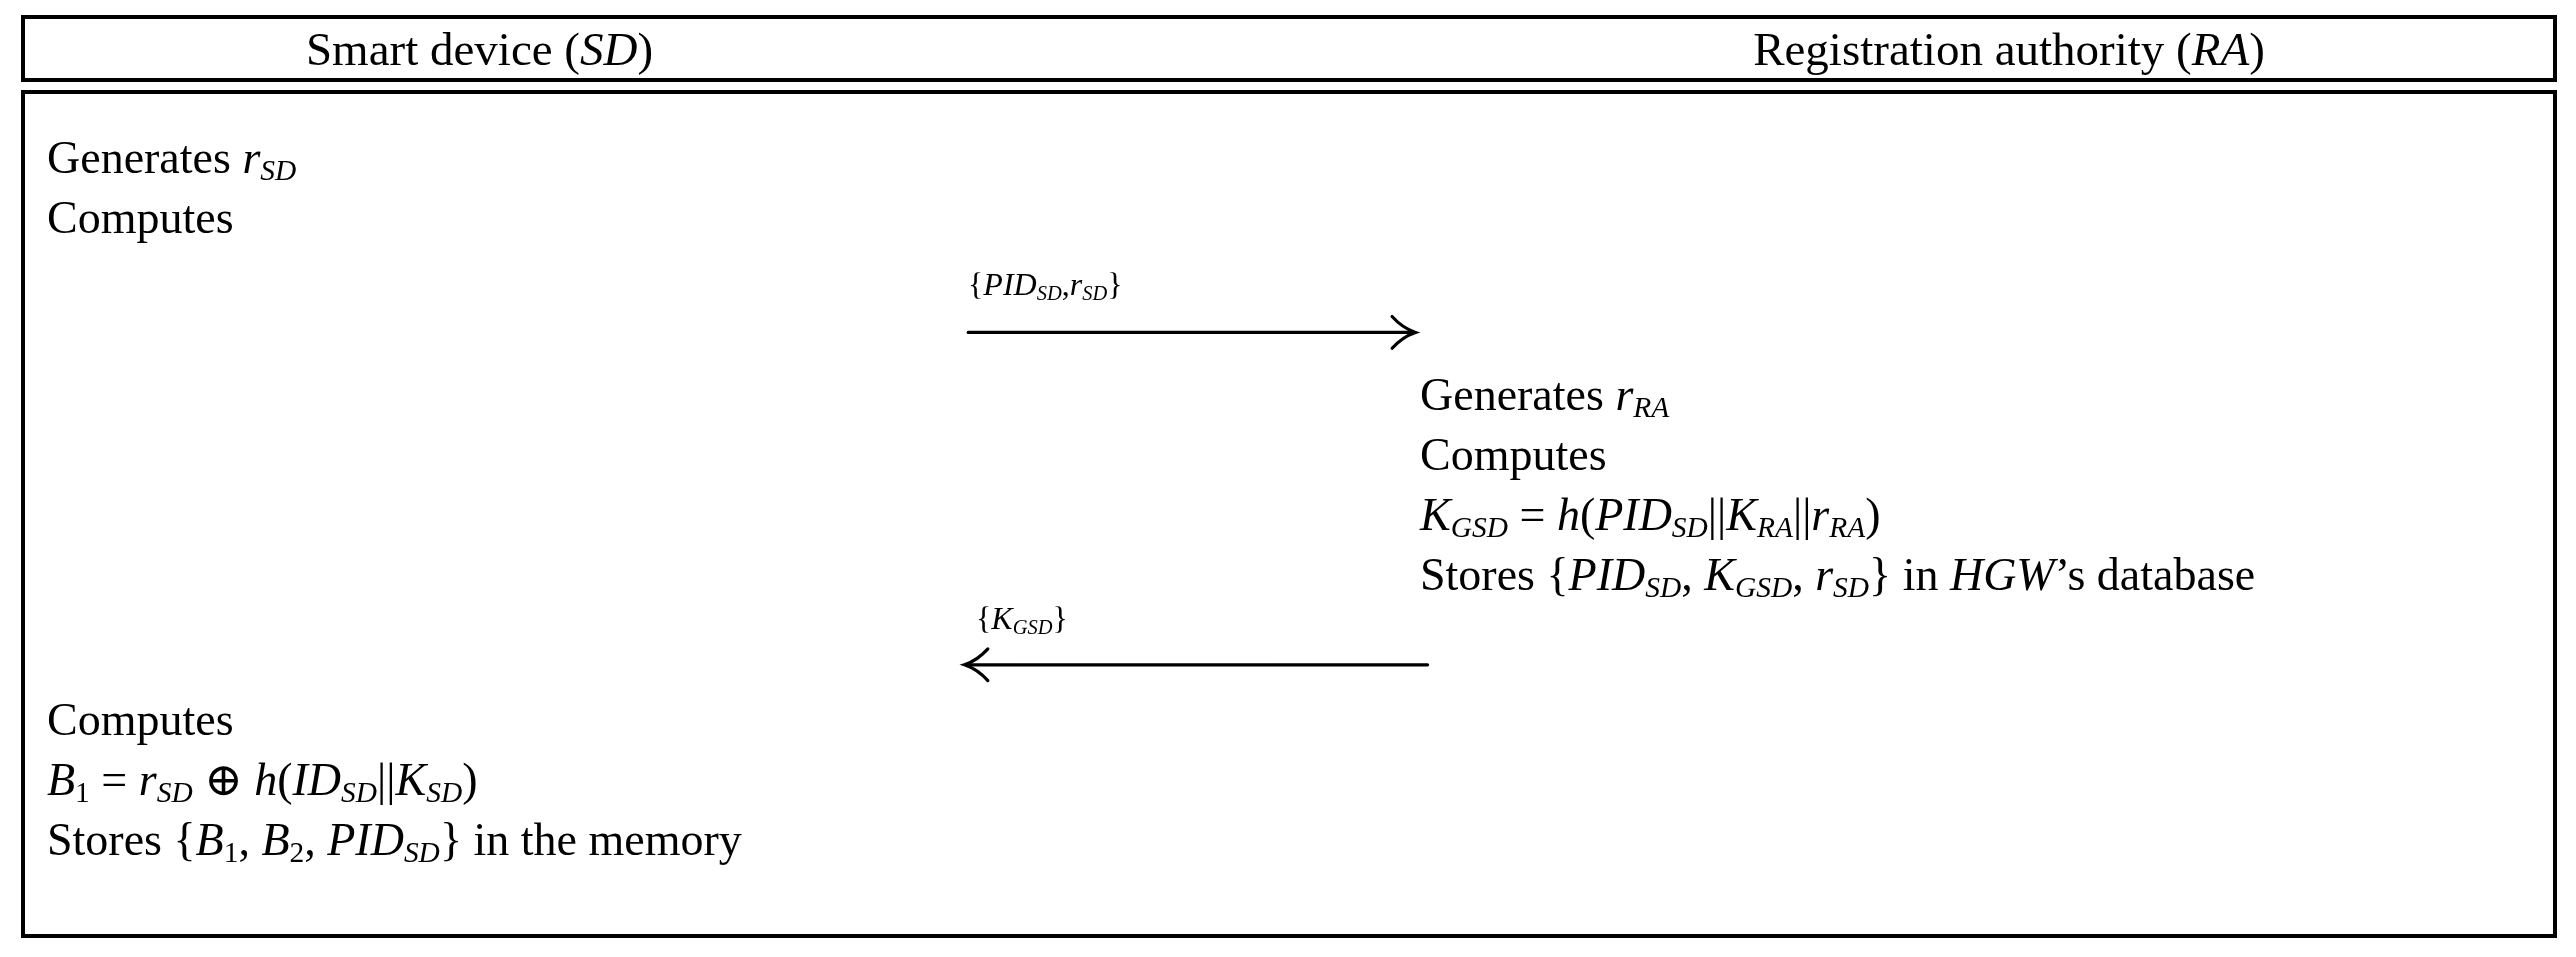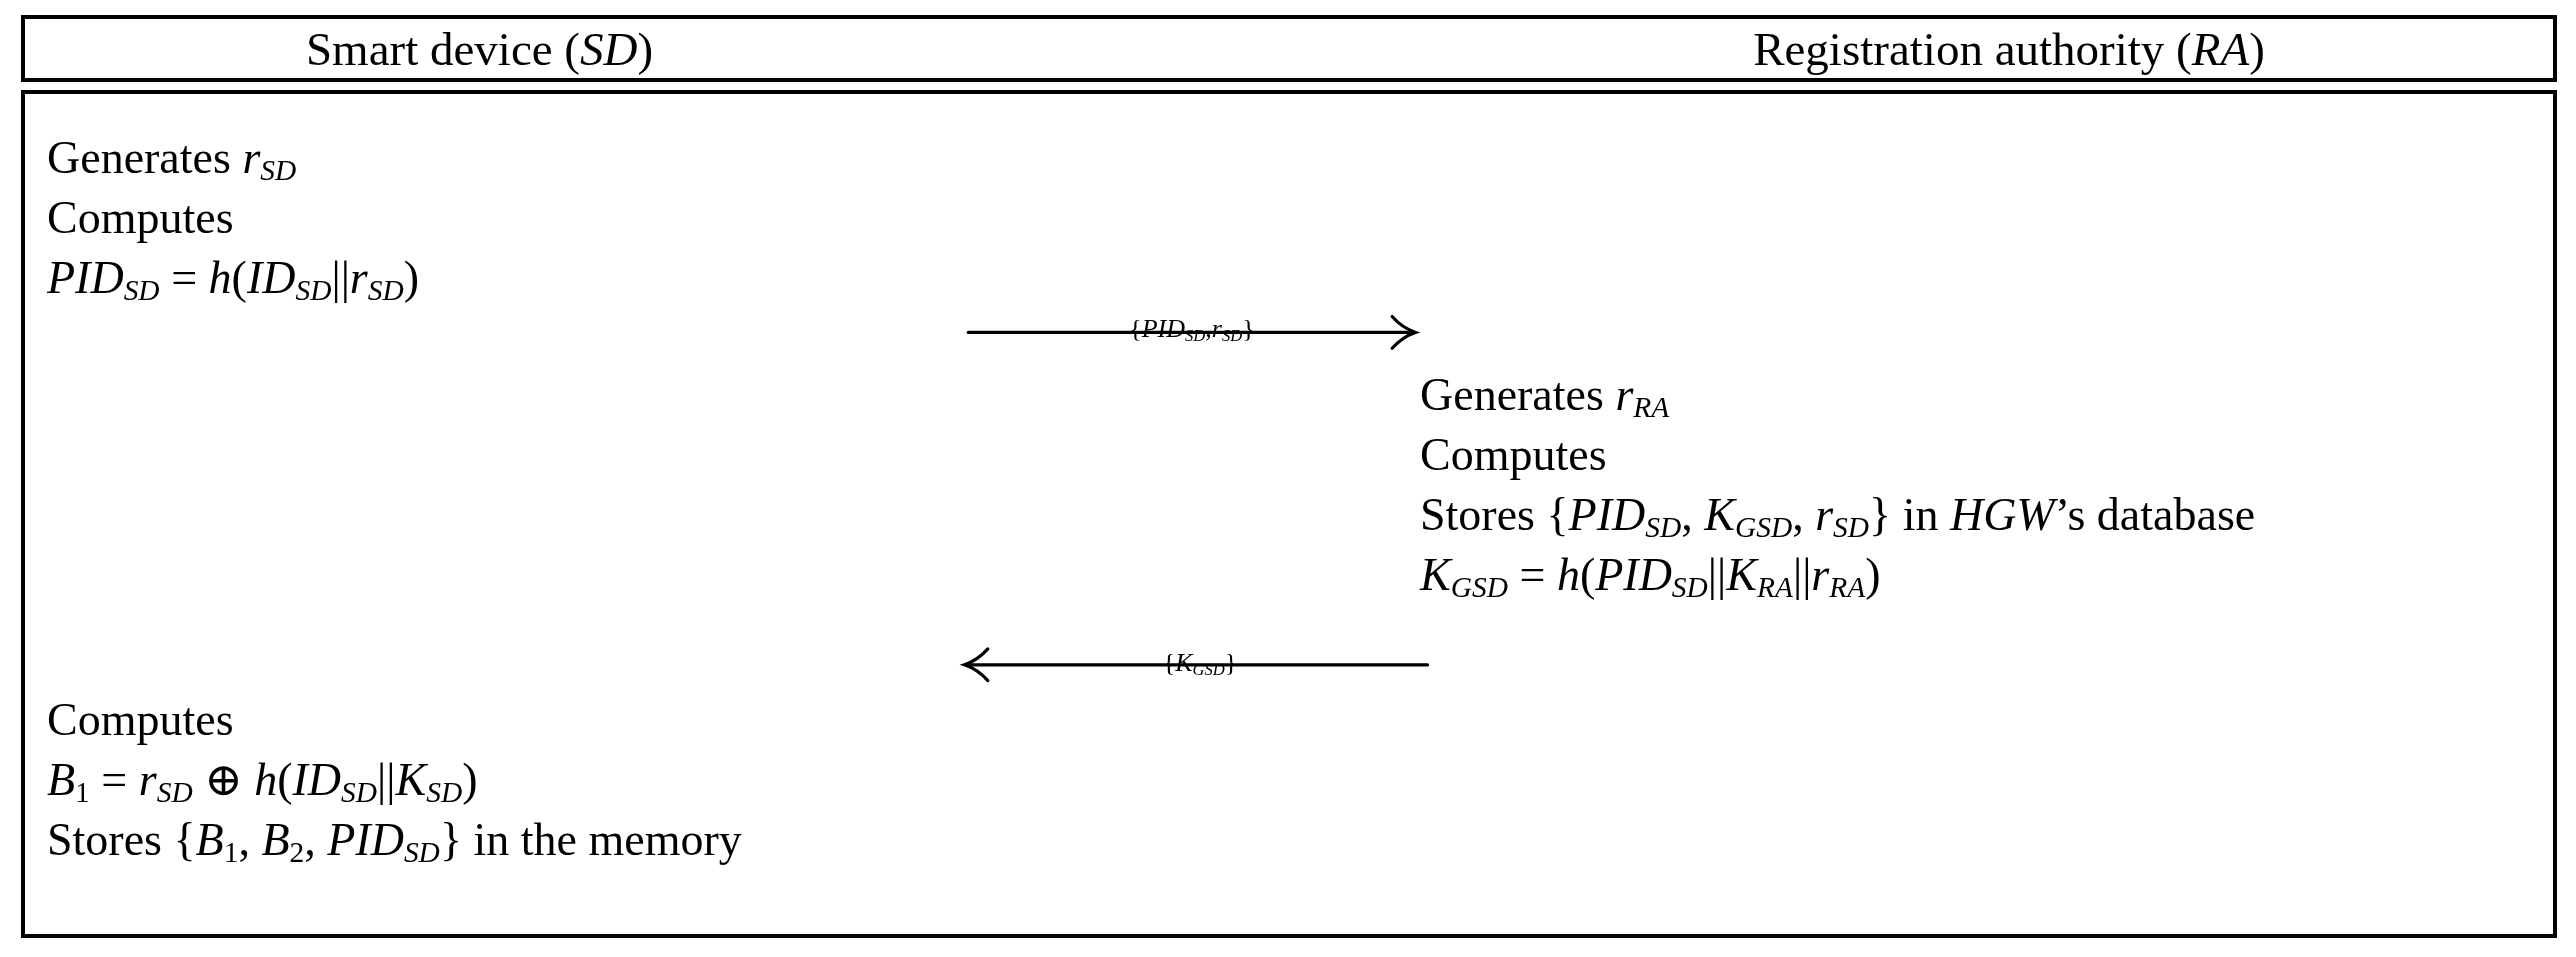--- a/index.html
+++ b/index.html
@@ -52,25 +52,24 @@
   }
   .tblock .line { height: 60px; }
   .it { font-style: italic; }
   .sb {
     font-size: 0.64em;
     vertical-align: -0.24em;
     line-height: 0;
   }
   .mlabel {
     position: absolute;
-    font-size: 26px;
+    font-size: 32px;
     line-height: 41px;
-    text-align: center;
+    text-align: left;
     white-space: nowrap;
-    margin-top: 44px;
   }
   .arrows {
     position: absolute;
     left: 0;
     top: 0;
     width: 2576px;
     height: 958px;
     pointer-events: none;
   }
   .arrows path {
@@ -88,42 +87,41 @@
   <div class="box header-box">
     <div class="htitle hright"><span>Registration authority (</span><span class="it">RA</span><span>)</span></div>
     <div class="htitle hleft"><span>Smart device (</span><span class="it">SD</span><span>)</span></div>
   </div>
 
   <div class="box body-box"></div>
 
   <div class="tblock" style="left:47px; top:80px;margin-top:48px;">
     <div class="line"><span>Generates </span><span class="it">r</span><span class="it sb">SD</span></div>
     <div class="line"><span>Computes</span></div>
-    <div class="line"><span class="it">PID</span><span class="it sb">SD</span><span> = </span><span class="it">h</span><span>(</span><span class="it">ID</span><span class="it sb">SD</span><span>||</span><span class="it">r</span><span class="it sb">SD</span><span>)</span></div>
   </div>
 
   <svg class="arrows" viewBox="0 0 2759 1026" xmlns="http://www.w3.org/2000/svg">
     <g>
       <path d="M1037 356 H1512"></path>
       <path d="M1491 339 C1499 348 1507 353 1516 356 C1507 359 1499 364 1491 373"></path>
     </g>
     <g>
       <path d="M1529 712 H1037"></path>
       <path d="M1058 695 C1050 704 1042 709 1033 712 C1042 715 1050 720 1058 729"></path>
     </g>
   </svg>
 
   <div class="mlabel" style="left:968px; width:448px; top:264px;"><span>{</span><span class="it">PID</span><span class="it sb">SD</span><span>,</span><span class="it">r</span><span class="it sb">SD</span><span>}</span></div>
   <div class="mlabel" style="left:976px; width:448px; top:598px;"><span>{</span><span class="it">K</span><span class="it sb">GSD</span><span>}</span></div>
 
   <div class="tblock" style="left:1420px; top:357px;margin-top:8px;">
     <div class="line"><span>Generates </span><span class="it">r</span><span class="it sb">RA</span></div>
     <div class="line"><span>Computes</span></div>
+    <div class="line"><span class="it">K</span><span class="it sb">GSD</span><span> = </span><span class="it">h</span><span>(</span><span class="it">PID</span><span class="it sb">SD</span><span>||</span><span class="it">K</span><span class="it sb">RA</span><span>||</span><span class="it">r</span><span class="it sb">RA</span><span>)</span></div>
     <div class="line"><span>Stores {</span><span class="it">PID</span><span class="it sb">SD</span><span>, </span><span class="it">K</span><span class="it sb">GSD</span><span>, </span><span class="it">r</span><span class="it sb">SD</span><span>} in </span><span class="it">HGW</span><span>’s database</span></div>
-    <div class="line"><span class="it">K</span><span class="it sb">GSD</span><span> = </span><span class="it">h</span><span>(</span><span class="it">PID</span><span class="it sb">SD</span><span>||</span><span class="it">K</span><span class="it sb">RA</span><span>||</span><span class="it">r</span><span class="it sb">RA</span><span>)</span></div>
   </div>
 
   <div class="tblock" style="left:47px; top:690px;">
     <div class="line"><span>Computes</span></div>
     <div class="line"><span class="it">B</span><span class="sb">1</span><span> = </span><span class="it">r</span><span class="it sb">SD</span><span> ⊕ </span><span class="it">h</span><span>(</span><span class="it">ID</span><span class="it sb">SD</span><span>||</span><span class="it">K</span><span class="it sb">SD</span><span>)</span></div>
     <div class="line"><span>Stores {</span><span class="it">B</span><span class="sb">1</span><span>, </span><span class="it">B</span><span class="sb">2</span><span>, </span><span class="it">PID</span><span class="it sb">SD</span><span>} in the memory</span></div>
   </div>
 
 </div>
 

